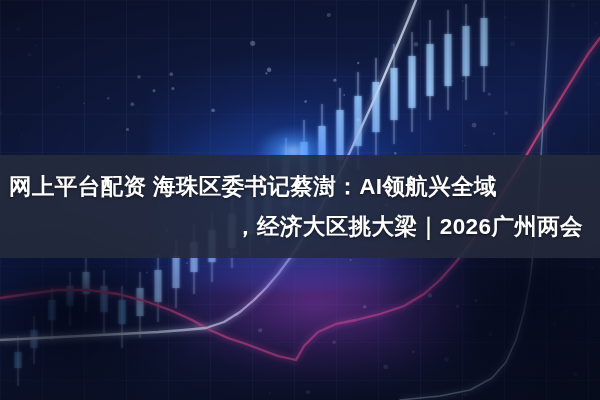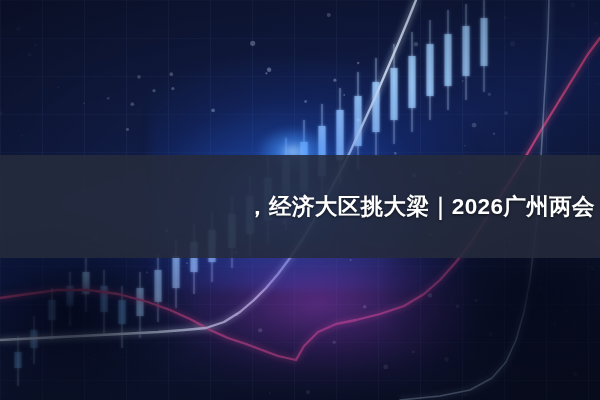--- a/index.html
+++ b/index.html
@@ -38,21 +38,21 @@
   .band{position:absolute;left:0;top:155px;width:600px;height:103px;
     background:rgba(37,43,60,0.88);}
   .band-inner{position:absolute;left:0;top:0;width:600px;height:103px;
     display:flex;flex-direction:column;align-items:center;justify-content:center;}
   .tline{
     color:#ffffff;font-weight:bold;font-size:22.5px;line-height:40px;
     letter-spacing:.4px;white-space:nowrap;
     text-shadow:0 1px 3px rgba(0,0,0,.6);
   }
   .tline.l1{align-self:flex-start;padding-left:9px;}
-  .tline.l2{align-self:flex-end;padding-right:5px;margin-left:40px;}
+  .tline.l2{align-self:flex-end;padding-right:17px;margin-left:40px;}
 </style>
 </head>
 <body>
 
 <div id="stage">
 
   <div class="bg-base"></div>
   <div class="grid"></div>
 
   <svg class="layer" viewBox="0 0 600 400" preserveAspectRatio="none">
@@ -235,17 +235,18 @@
 
   <div class="glow-blue"></div>
   <div class="glow-core"></div>
   <div class="glow-purple"></div>
   <div class="glow-dark-left"></div>
   <div class="glow-dark-right"></div>
   <div class="bg-vign"></div>
 
   <div class="band">
     <div class="band-inner">
+      <div class="tline l1">网上平台配资 海珠区委书记蔡澍：AI领航兴全域</div>
       <div class="tline l2">，经济大区挑大梁｜2026广州两会</div>
     </div>
   </div>
 
 </div>
 
 </body></html>

